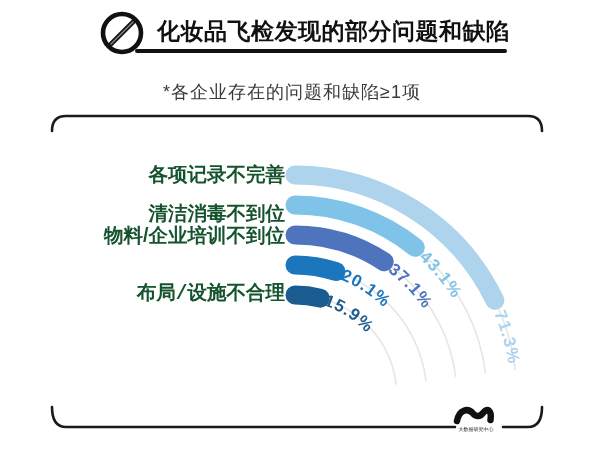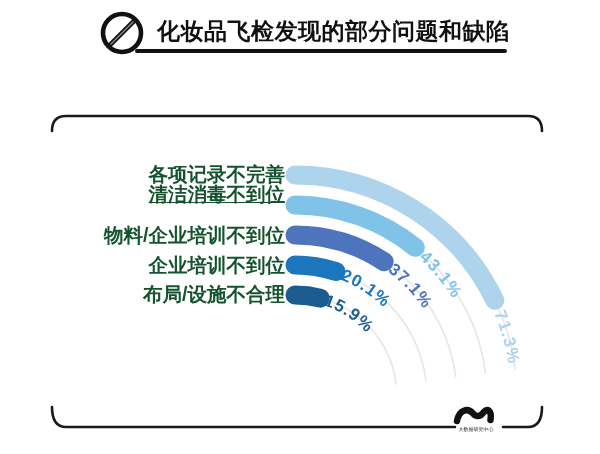--- a/index.html
+++ b/index.html
@@ -23,22 +23,22 @@
     font-size: 18px; color: #3a3a3a; letter-spacing: 1px; white-space: nowrap;
   }
   .frame-svg, .chart-svg, .logo-svg {
     position: absolute; left: 0; top: 0; width: 600px; height: 454px;
   }
   .cat {
     position: absolute; left: 40px; width: 245px;
     text-align: right; font-size: 19.5px; font-weight: bold; color: #14532d;
     line-height: 26px; white-space: nowrap;
   }
-  .cat-0 { top: 161px; } .cat-1 { top: 181px; text-decoration: underline; } .cat-2 { top: 222px; }
-  .cat-3 { top: 252px; } .cat-4 { top: 281px; }
+  .cat-0 { top: 161px; } .cat-1 { top: 200px; } .cat-2 { top: 222px; }
+  .cat-3 { top: 252px; } .cat-4 { top: 281px; font-family: Liberation Mono, monospace; }
   .pct {
     font-family: "Liberation Sans", "DejaVu Sans", sans-serif;
     font-size: 17px; font-weight: bold; letter-spacing: 1.5px;
     dominant-baseline: central;
   }
   .logo-caption {
     position: absolute; left: 450px; top: 426px; width: 52px;
     font-size: 5px; color: #222; text-align: center;
     letter-spacing: 0; white-space: nowrap;
   }
@@ -50,32 +50,32 @@
 
   <div class="icon-wrap">
     <svg width="48" height="48" viewBox="0 0 48 48">
       <circle cx="24" cy="23" r="19" fill="none" stroke="#111" stroke-width="4.6"></circle>
       <line x1="11" y1="36" x2="37" y2="10" stroke="#111" stroke-width="4.6" stroke-linecap="round"></line>
       <line x1="13" y1="34" x2="35" y2="12" stroke="#8a8a8a" stroke-width="1.4" stroke-linecap="round"></line>
     </svg>
   </div>
   <div class="page-title">化妆品飞检发现的部分问题和缺陷</div>
   <div class="title-underline"></div>
+  <div class="subtitle">*各企业存在的问题和缺陷≥1项</div>
 
   <svg class="frame-svg">
     <path d="M52,131 Q52,116 66,116 L528,116 Q542,116 542,131" fill="none" stroke="#1a1a1a" stroke-width="2.6" stroke-linecap="round"></path>
     <path d="M52,407 Q52,427 66,427 L455,427" fill="none" stroke="#1a1a1a" stroke-width="2.6" stroke-linecap="round"></path>
     <path d="M503,427 L528,427 Q542,427 542,407" fill="none" stroke="#1a1a1a" stroke-width="2.6" stroke-linecap="round"></path>
     <line x1="596.5" y1="0" x2="596.5" y2="454" stroke="#1a1a1a" stroke-width="2"></line>
   </svg>
 
   <div class="cat cat-0">各项记录不完善</div>
   <div class="cat cat-1">清洁消毒不到位</div>
   <div class="cat cat-2">物料/企业培训不到位</div>
-  <div class="cat cat-3">企业培训不到位</div>
   <div class="cat cat-4">布局/设施不合理</div>
 
   <svg class="chart-svg" id="arc-chart">
       <path d="M 295 175 A 222 222 0 0 1 515.3452456643735 369.94500576405727" fill="none" stroke="#e7e5e5" stroke-width="1.6"></path>
       <path d="M 295 205 A 192 192 0 0 1 485.5688611151338 373.6010860662117" fill="none" stroke="#e7e5e5" stroke-width="1.6"></path>
       <path d="M 295 235 A 162 162 0 0 1 455.79247656589416 377.2571663683661" fill="none" stroke="#e7e5e5" stroke-width="1.6"></path>
       <path d="M 295 265 A 132 132 0 0 1 426.0160920166545 380.91324667052055" fill="none" stroke="#e7e5e5" stroke-width="1.6"></path>
       <path d="M 295 295 A 102 102 0 0 1 396.23970746741486 384.56932697267496" fill="none" stroke="#e7e5e5" stroke-width="1.6"></path>
       <path d="M 295 175 A 222 222 0 0 1 494.8201490592435 300.2740570997537" fill="none" stroke="#aed3ec" stroke-width="19" stroke-linecap="round"></path>
       <path id="label-path-0" d="M 499.6085472048067 310.86439522045265 A 222 222 0 0 1 406 589.2576396401454" fill="none"></path>

